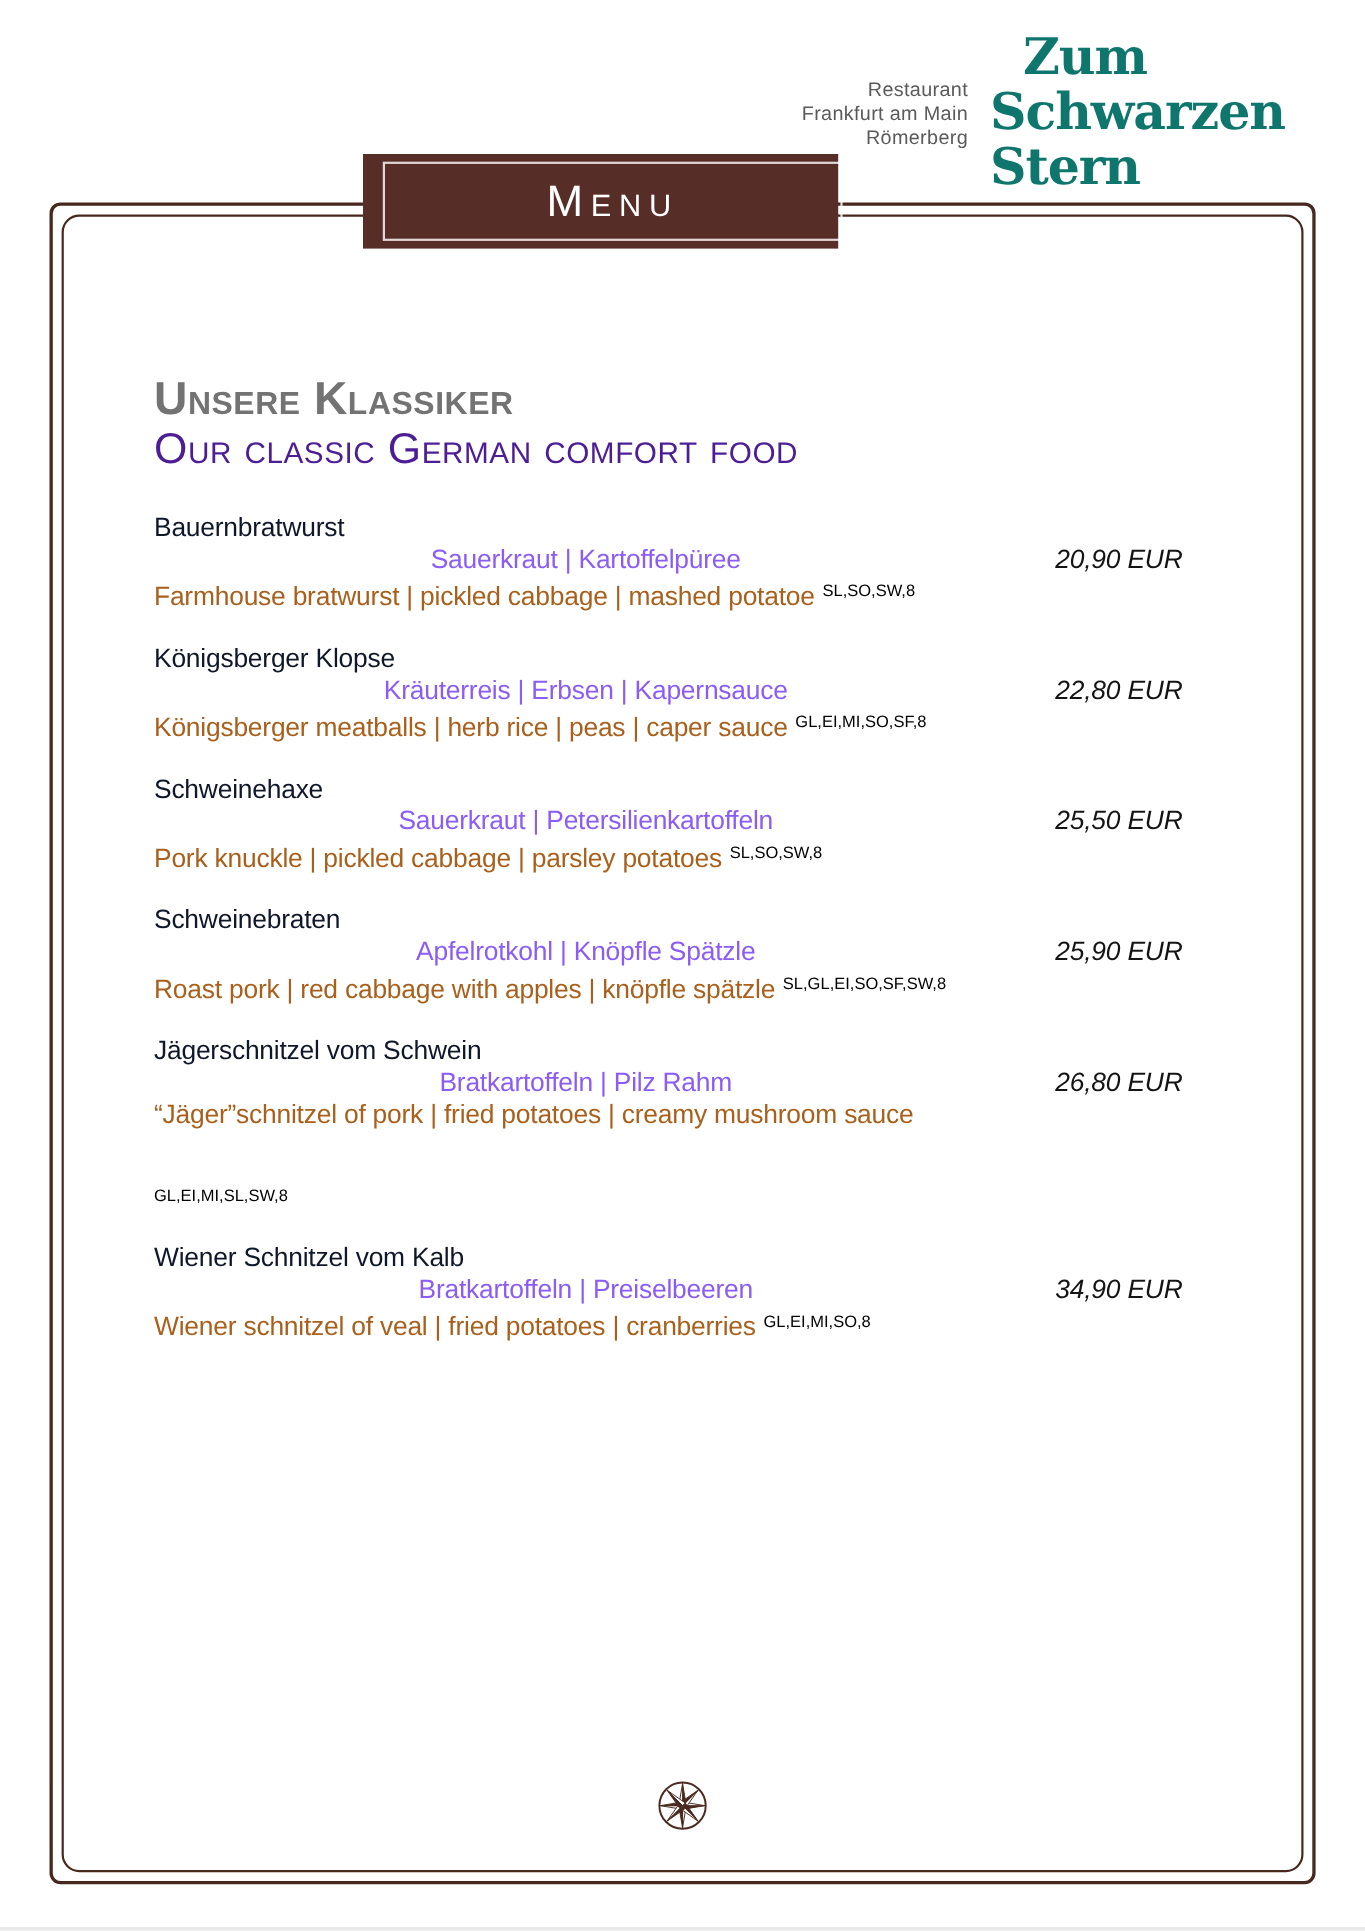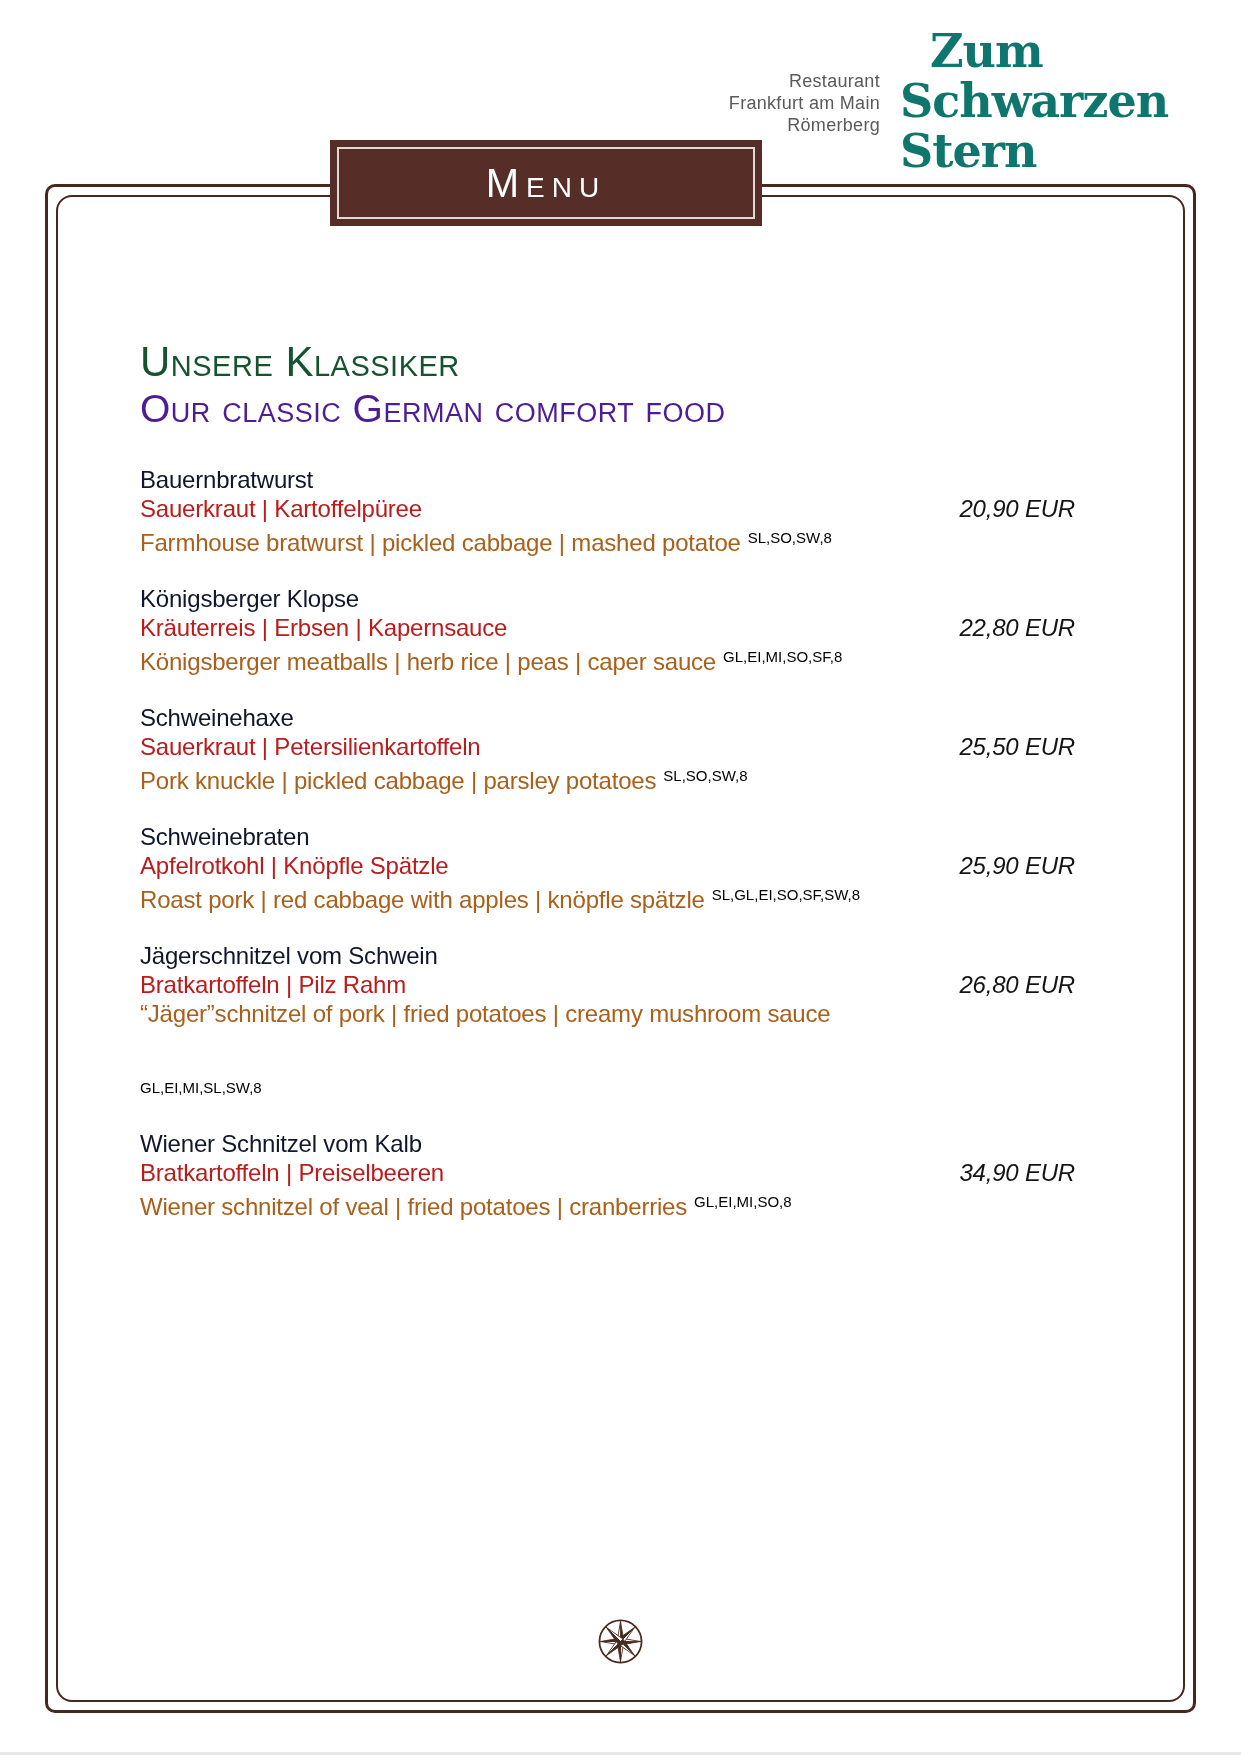--- a/index.html
+++ b/index.html
@@ -22,54 +22,54 @@
   .logo .l0 { margin-left:30px; }
 
   
   .banner {
     position:absolute; left:330px; top:140px; width:432px; height:86px;
     background:#572e27; z-index:3; box-sizing:border-box; padding:7px;
   }
   .banner-inner {
     width:100%; height:100%; box-sizing:border-box;
     border:2px solid rgba(255,255,255,.82);
-    display:flex; align-items:center; justify-content:center;
+    display:flex; align-items:center; justify-content:center;margin-left:11px;
   }
   .banner-label {
     color:#ffffff; font-size:40px; letter-spacing:7px;
     font-variant:small-caps; font-weight:400;
   }
 
   
   .frame-outer {
     position:absolute; left:45px; top:184px; width:1151px; height:1529px;
     box-sizing:border-box; border:3.5px solid #46281f; border-radius:10px;
     z-index:1;
   }
   .frame-inner {
     position:absolute; left:8px; top:8px; right:8px; bottom:8px;
     border:2.5px solid #46281f; border-radius:16px;
   }
 
   
   .content { position:absolute; left:140px; top:340px; width:935px; z-index:2; }
   .section-title {
-    font-variant:small-caps; font-weight:400; font-size:42px; line-height:44px;
-    color:#14532d; letter-spacing:.5px;
+    font-variant:small-caps; font-weight:700; font-size:42px; line-height:44px;
+    color:#737373; letter-spacing:.5px;
   }
   .section-subtitle {
     font-variant:small-caps; font-weight:400; font-size:39px; line-height:34px;
     color:#4c1d95; letter-spacing:.5px; margin-top:8px;
   }
 
   .dish-list { margin-top:39px; }
   .dish { display:flex; margin-bottom:27px; }
   .dish-text { flex:1 1 auto; font-size:24px; line-height:29px; letter-spacing:-.2px; }
   .dish-name  { color:#0f172a; }
-  .dish-sides { color:#b91c1c; }
+  .dish-sides { color:#8b5cf6;text-align:center; }
   .dish-desc  { color:#a9601c; }
   .allergens {
     font-size:15px; color:#000000; letter-spacing:0;
     vertical-align:8px; margin-left:7px; white-space:nowrap;
   }
   .allergens.allergens-line {
     display:block; margin-left:0; vertical-align:baseline; line-height:29px;margin-top:45px;
   }
   .dish-price {
     flex:0 0 150px; text-align:right; font-size:24px; line-height:29px;

